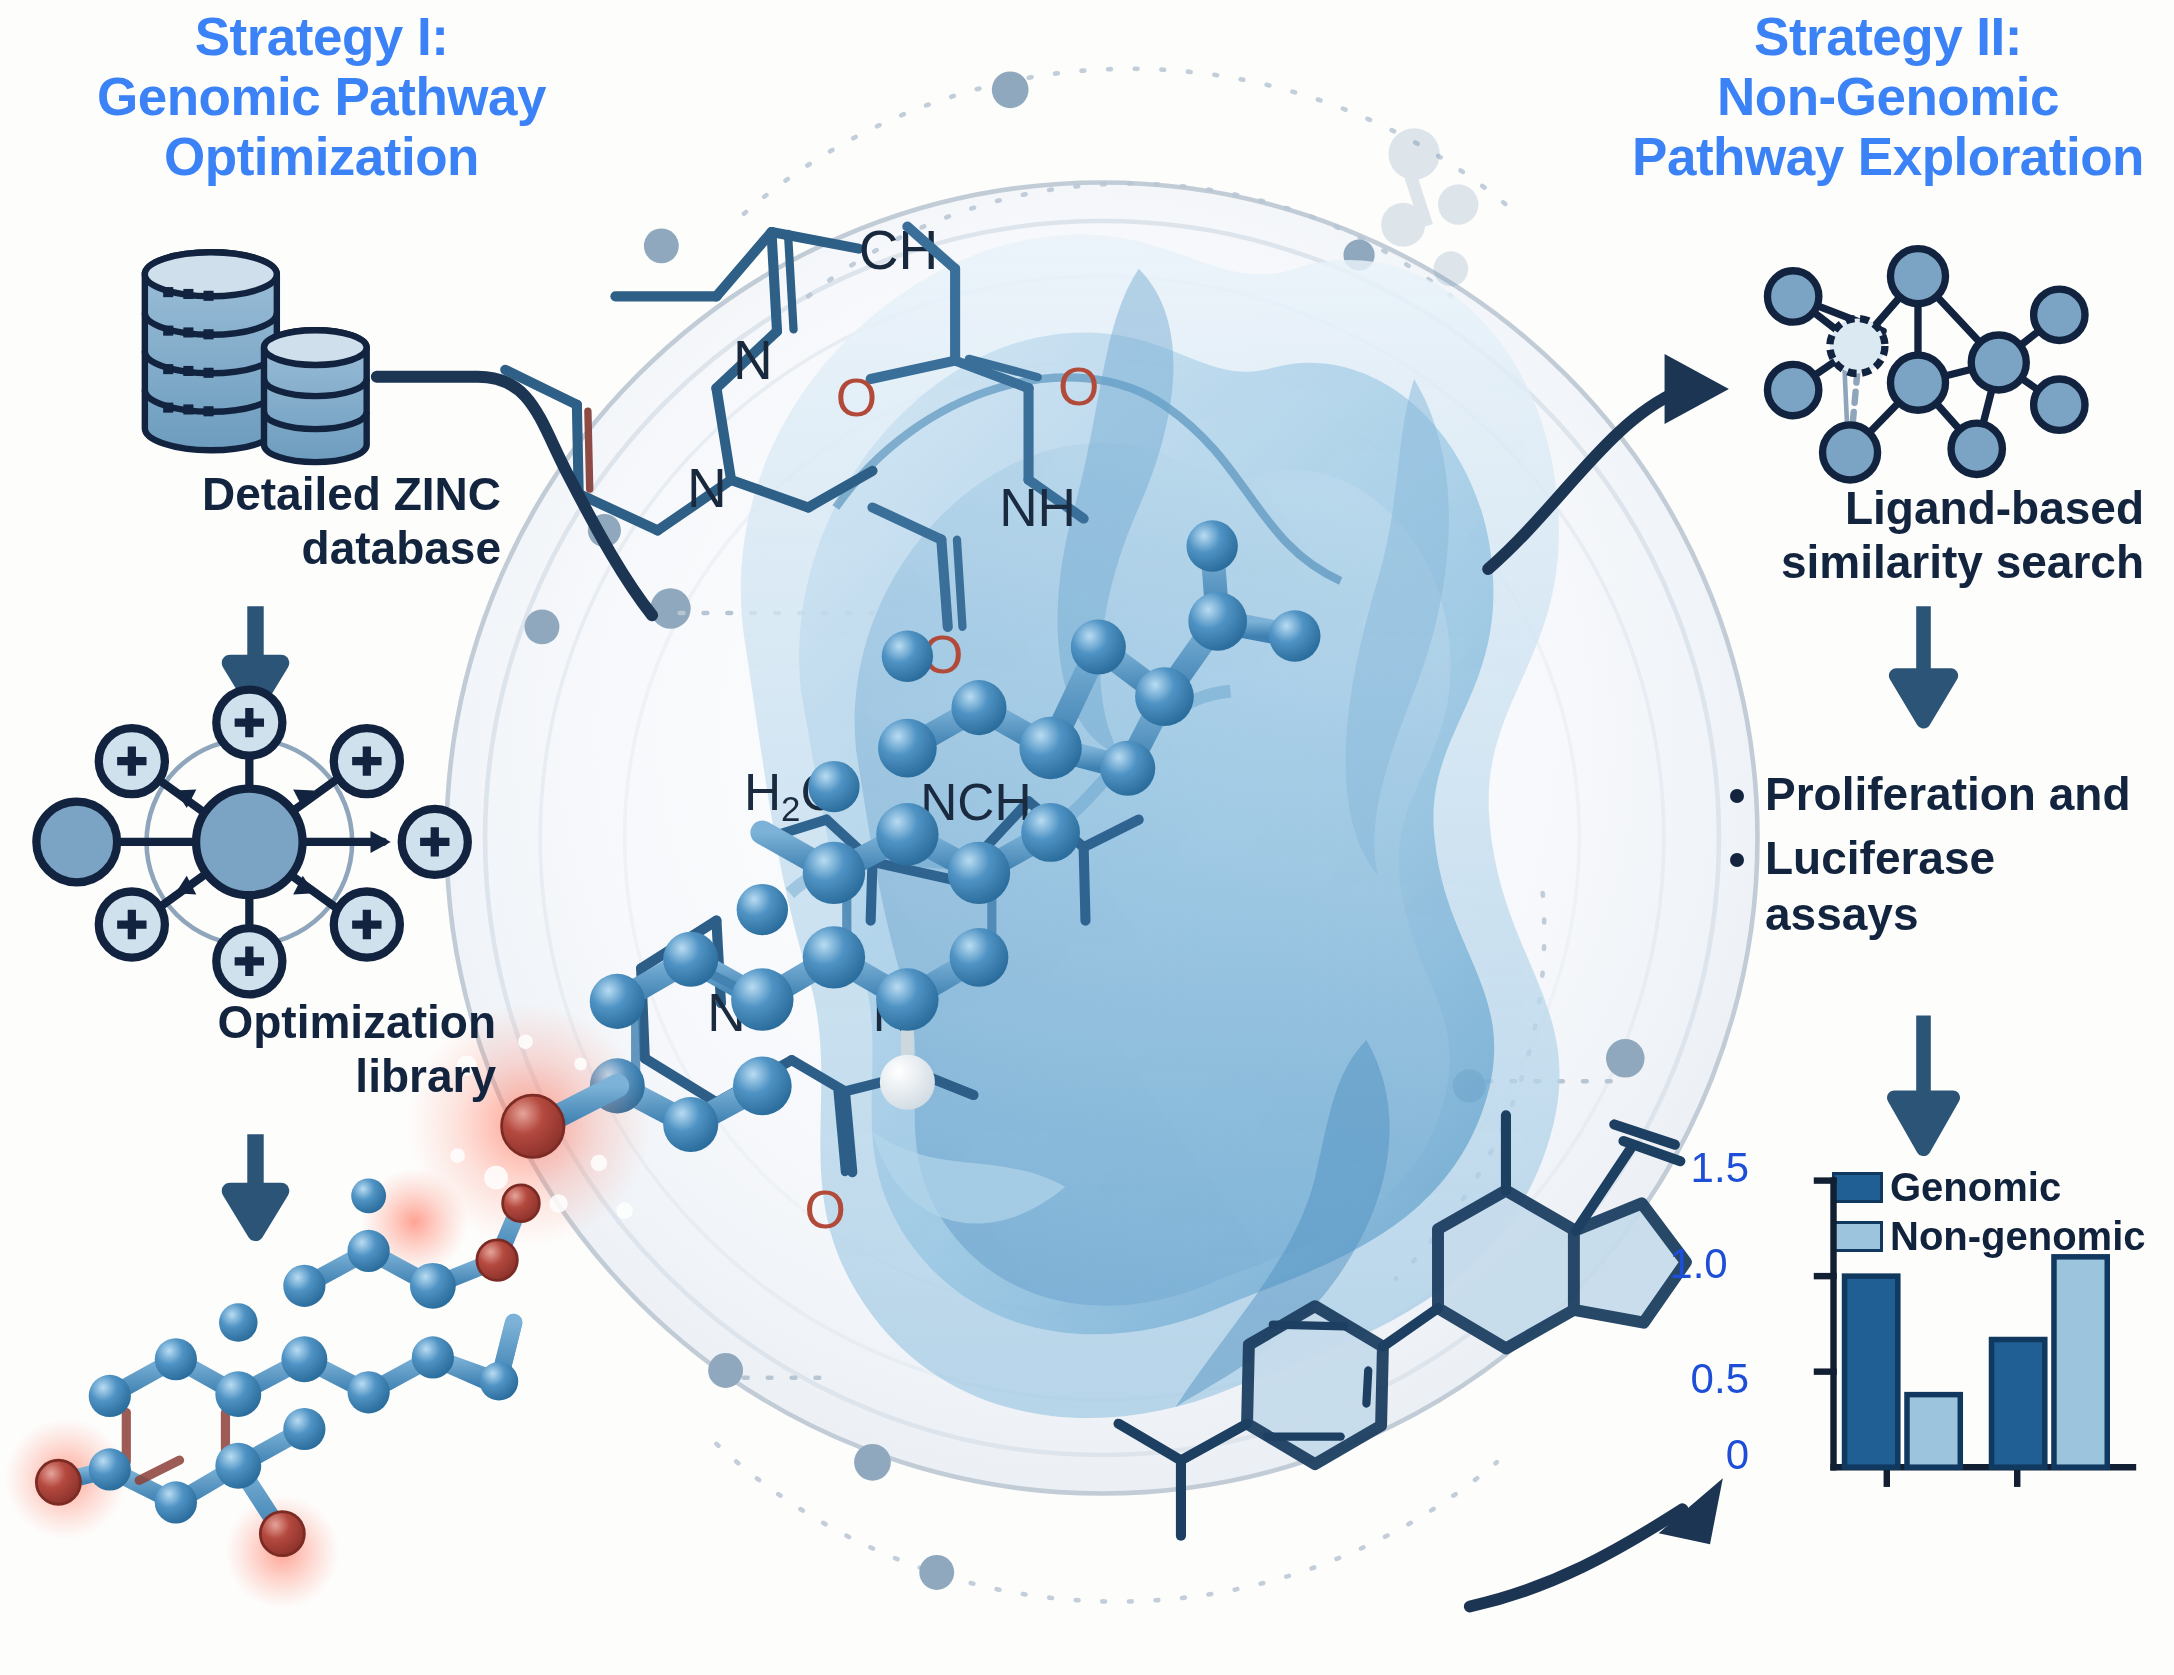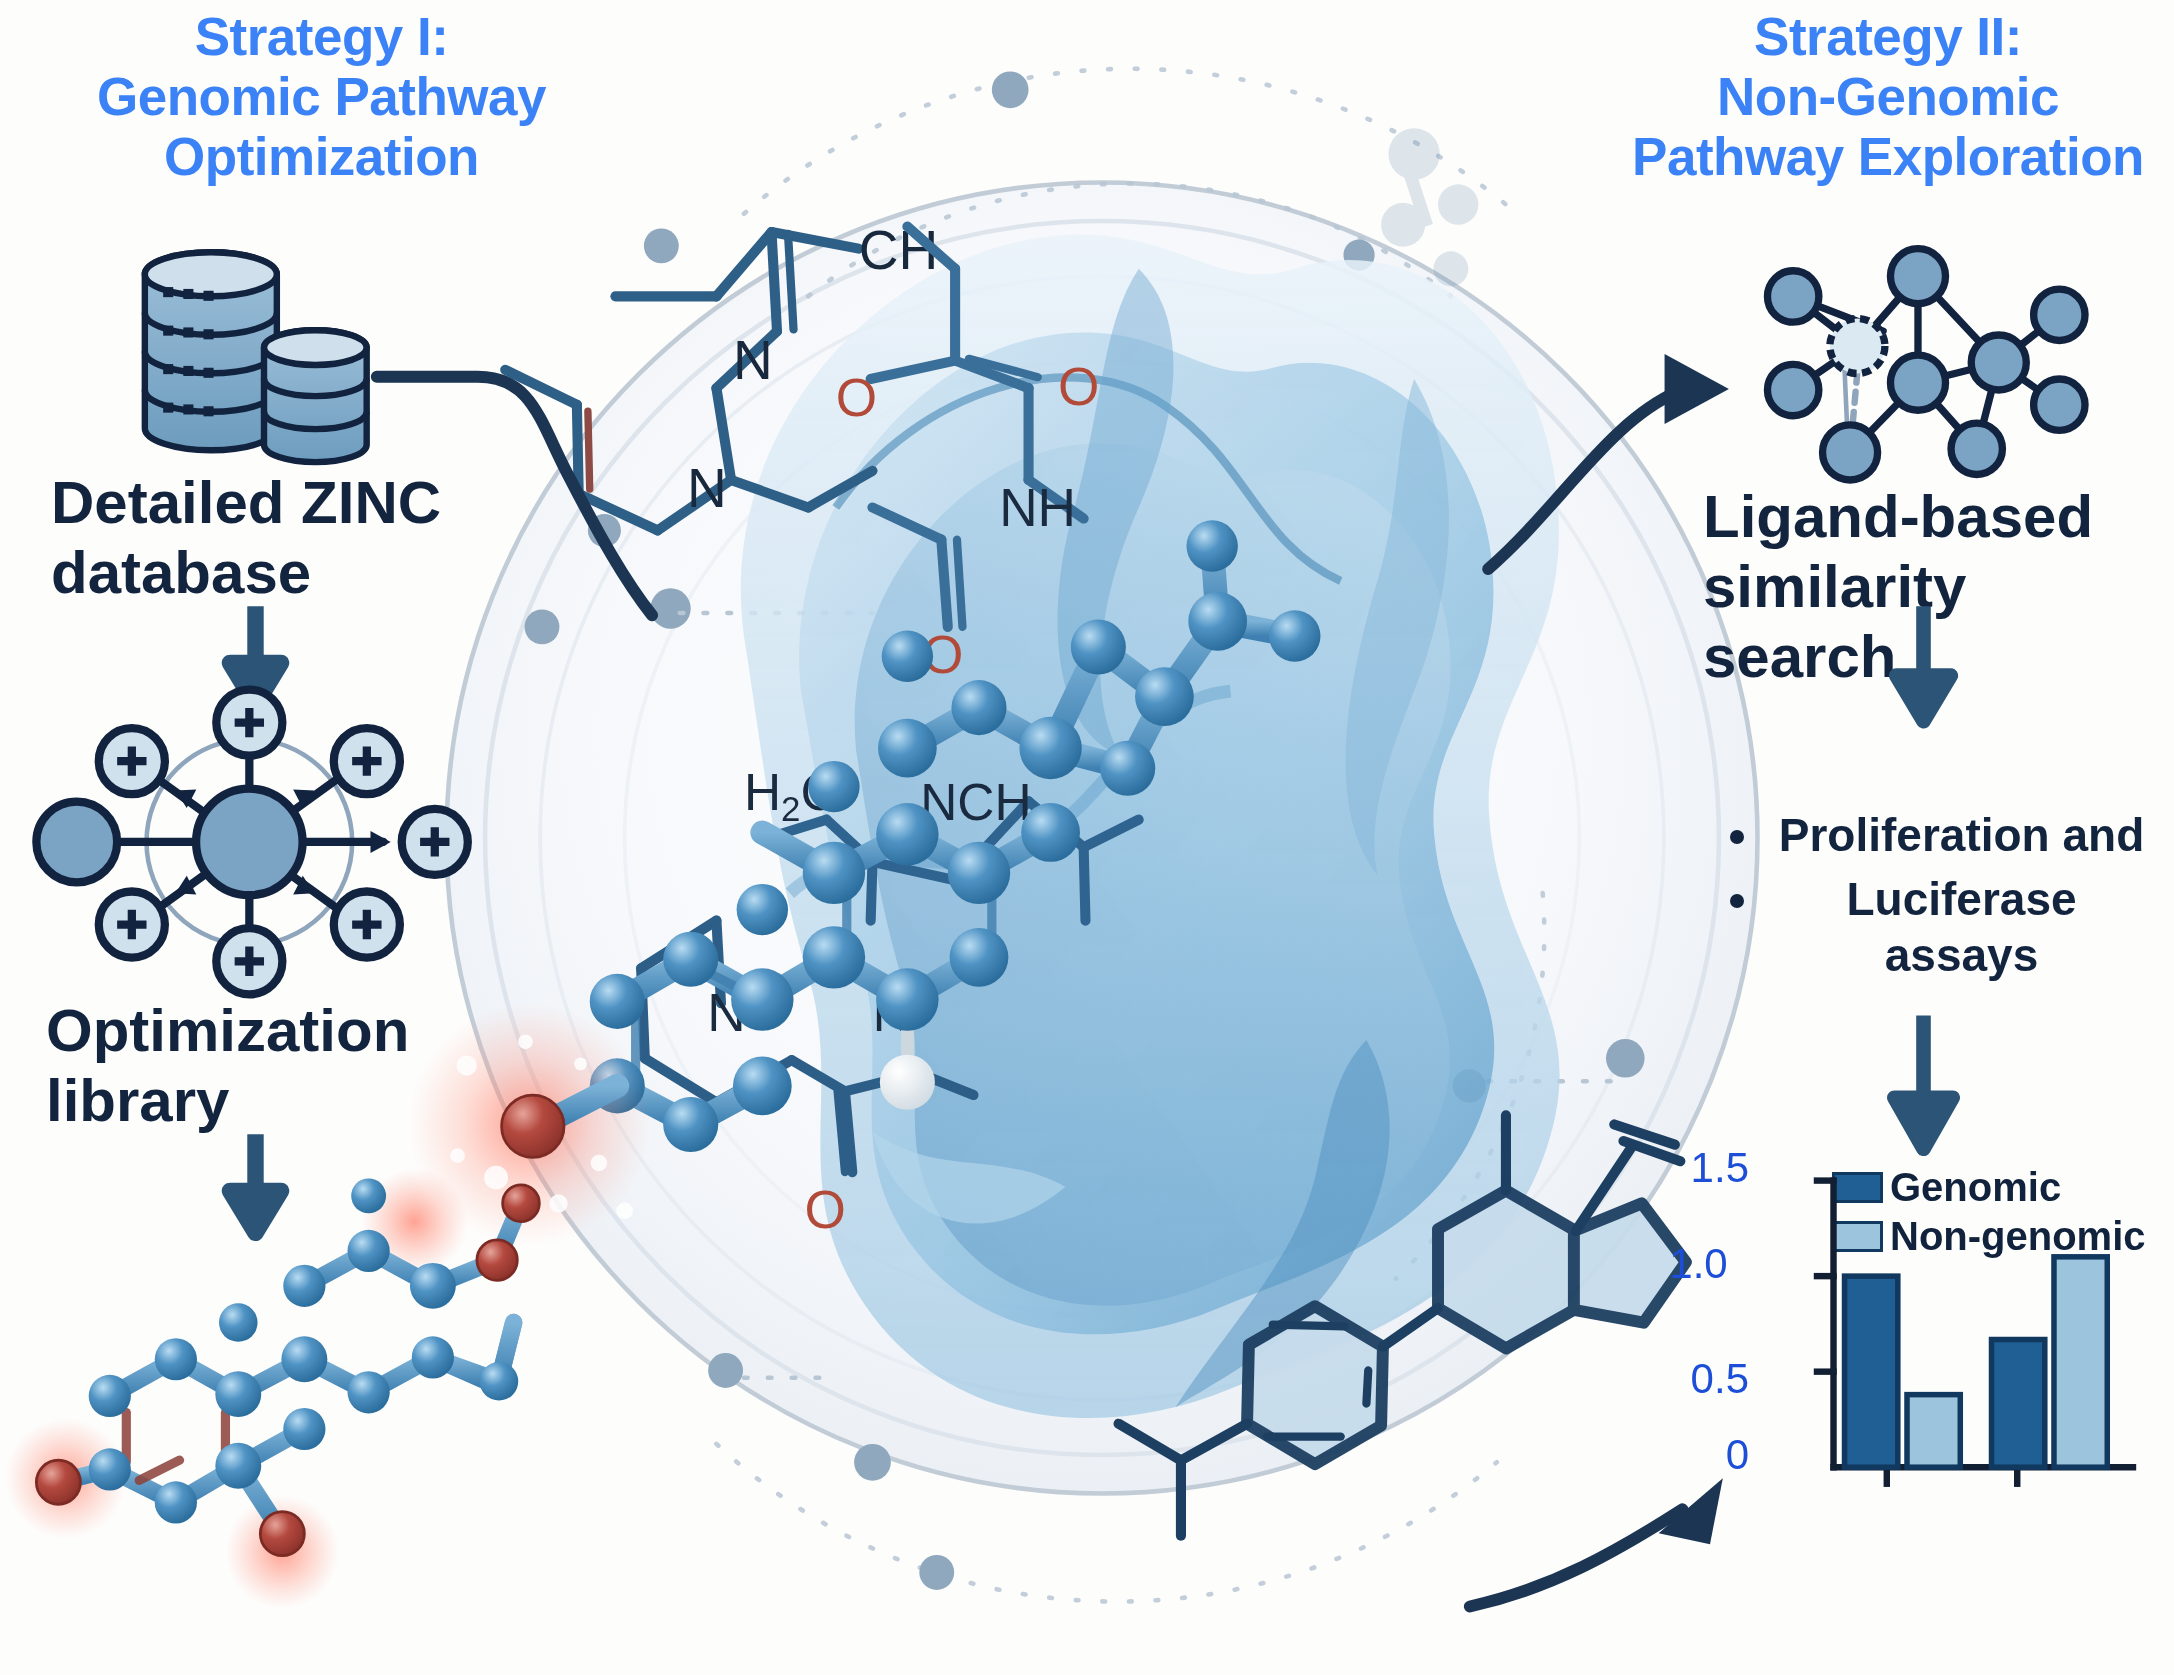--- a/index.html
+++ b/index.html
@@ -15,30 +15,30 @@
   .title{
     position:absolute;text-align:center;color:#3b82f6;
     font-weight:bold;font-size:53px;line-height:1.13;
     letter-spacing:-0.5px;
   }
   #title-left{left:55px;top:7.3px;width:533px;}
   #title-right{left:1631px;top:7.3px;width:514px;}
 
   
   .caption{
-    position:absolute;text-align:left;color:#13243f;
-    font-weight:bold;font-size:60px;line-height:1.17;
+    position:absolute;text-align:right;color:#13243f;
+    font-weight:bold;font-size:46px;line-height:1.17;
   }
   #cap-zinc{left:51px;top:468px;width:450px;}
   #cap-comb{left:46px;top:996px;width:450px;}
   #cap-lig{left:1703px;top:482px;width:441px;}
 
   .bullets{
-    position:absolute;left:1726px;top:808px;width:432px;
-    color:#13243f;font-weight:bold;font-size:46px;line-height:1.2;text-align:center;
+    position:absolute;left:1726px;top:767px;width:432px;
+    color:#13243f;font-weight:bold;font-size:46px;line-height:1.2;
   }
   .bullets li{margin:0 0 9.2px 0;}
   .bullets ul{margin:0;padding-left:39px;list-style:disc;}
 
   
   .dn-arrow{position:absolute;}
   svg{overflow:visible;}
 
   
   #field{

